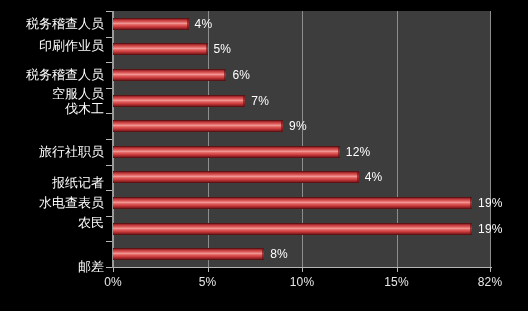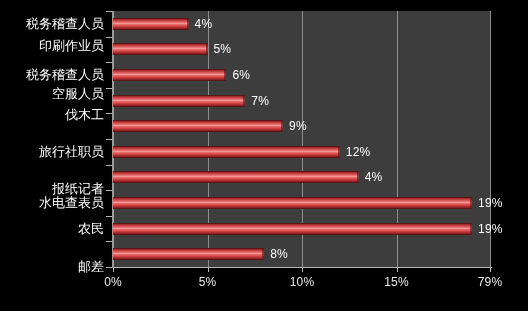--- a/index.html
+++ b/index.html
@@ -194,25 +194,25 @@
       <div class="bar-value" style="left: 478.1px; top: 196px;">19%</div>
       <div class="bar-value" style="left: 478.1px; top: 222px;">19%</div>
       <div class="bar-value" style="left: 270.2px; top: 247px;">8%</div>
     </div>
 
   <div id="cat-labels">
       <div class="cat-label" style="top: 15.8px;">税务稽查人员</div>
       <div class="cat-label" style="top: 38px; margin-left: 20px;">印刷作业员</div>
       <div class="cat-label" style="top: 67px;">税务稽查人员</div>
       <div class="cat-label" style="top: 86px;">空服人员</div>
-      <div class="cat-label" style="top: 107px;">伐木工</div>
+      <div class="cat-label" style="top: 101px;">伐木工</div>
       <div class="cat-label" style="top: 143.8px;">旅行社职员</div>
-      <div class="cat-label" style="top: 181px;">报纸记者</div>
+      <div class="cat-label" style="top: 175px;">报纸记者</div>
       <div class="cat-label" style="top: 195px;">水电查表员</div>
-      <div class="cat-label" style="top: 221px;">农民</div>
+      <div class="cat-label" style="top: 215px;">农民</div>
       <div class="cat-label" style="top: 259px;">邮差</div>
     </div>
   <div id="y-ticks">
       <div class="y-tick" style="top: 11px;"></div>
       <div class="y-tick" style="top: 37px;"></div>
       <div class="y-tick" style="top: 62px;"></div>
       <div class="y-tick" style="top: 88px;"></div>
       <div class="y-tick" style="top: 113px;"></div>
       <div class="y-tick" style="top: 139px;"></div>
       <div class="y-tick" style="top: 165px;"></div>
@@ -228,16 +228,16 @@
       <div class="x-tick" style="left: 207.5px;"></div>
       <div class="x-tick" style="left: 302px;"></div>
       <div class="x-tick" style="left: 396.5px;"></div>
       <div class="x-tick" style="left: 490px;"></div>
     </div>
   <div id="x-tick-labels">
       <div class="x-tick-label" style="left: 83px;">0%</div>
       <div class="x-tick-label" style="left: 177.5px;">5%</div>
       <div class="x-tick-label" style="left: 272px;">10%</div>
       <div class="x-tick-label" style="left: 366.5px;">15%</div>
-      <div class="x-tick-label" style="left: 460px;">79%</div>
+      <div class="x-tick-label" style="left: 460px;">82%</div>
     </div>
 
 </div>
 
 </body></html>

